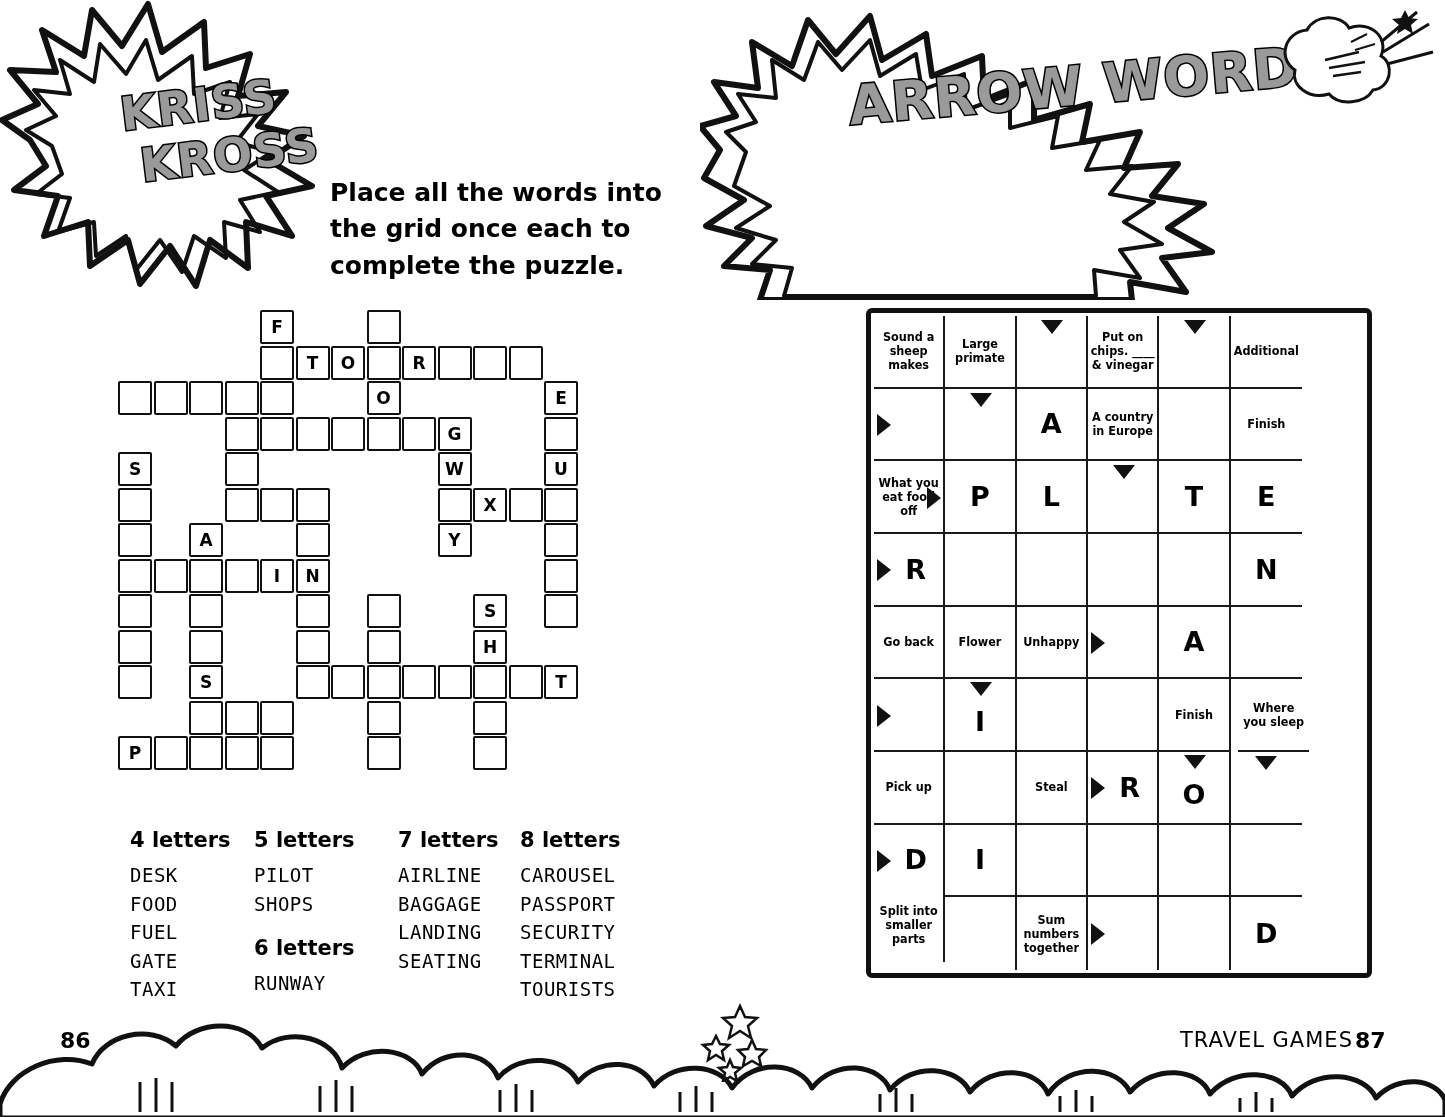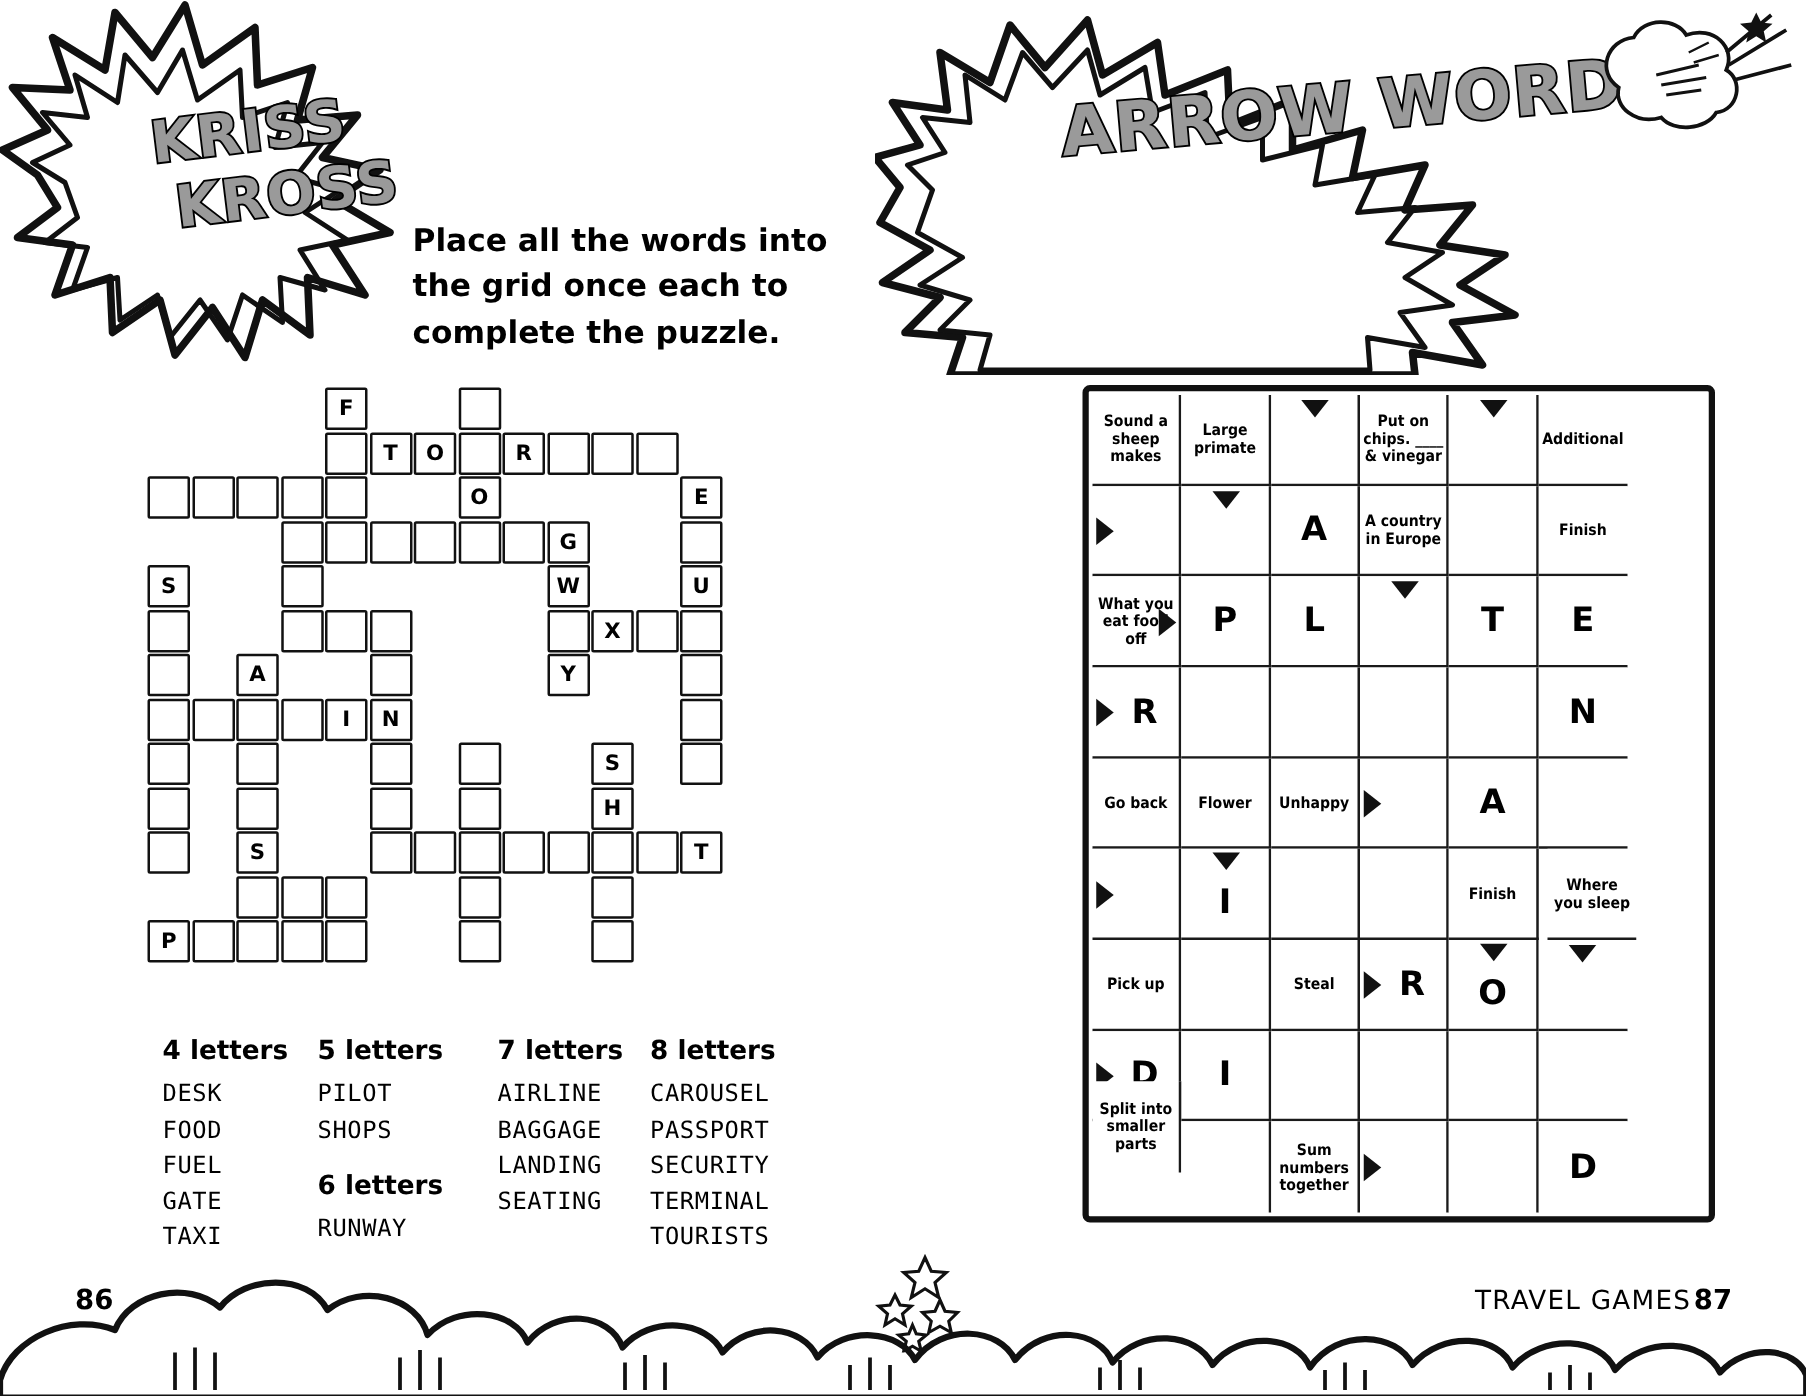--- a/index.html
+++ b/index.html
@@ -401,21 +401,21 @@
           <div class="arr arr-right" style="left: 3px; top: 25.3333px;"></div>
           <div class="aw-letter" style="padding-left: 14px; padding-top: 0px;">D</div>
         </div>
         <div class="aw-cell" style="left: 71.3333px; top: 508.667px; width: 71.3333px; height: 72.6667px;">
           <div class="aw-letter">I</div>
         </div>
         <div class="aw-cell" style="left: 142.667px; top: 508.667px; width: 71.3333px; height: 72.6667px;"></div>
         <div class="aw-cell" style="left: 214px; top: 508.667px; width: 71.3333px; height: 72.6667px;"></div>
         <div class="aw-cell" style="left: 285.333px; top: 508.667px; width: 71.3333px; height: 72.6667px;"></div>
         <div class="aw-cell" style="left: 356.667px; top: 508.667px; width: 71.3333px; height: 72.6667px; border-right: none;"></div>
-        <div class="aw-cell" style="left: 0px; top: 549px; width: 71.3333px; height: 72.6667px; border-bottom: none;">
+        <div class="aw-cell" style="left: 0px; top: 573px; width: 71.3333px; height: 72.6667px; border-bottom: none;">
           <div class="aw-clue">Split into smaller parts</div>
         </div>
         <div class="aw-cell" style="left: 71.3333px; top: 581.333px; width: 71.3333px; height: 72.6667px; border-bottom: none;"></div>
         <div class="aw-cell" style="left: 142.667px; top: 581.333px; width: 71.3333px; height: 72.6667px; border-bottom: none;">
           <div class="aw-clue">Sum numbers together</div>
         </div>
         <div class="aw-cell" style="left: 214px; top: 581.333px; width: 71.3333px; height: 72.6667px; border-bottom: none;">
           <div class="arr arr-right" style="left: 3px; top: 25.3333px;"></div>
         </div>
         <div class="aw-cell" style="left: 285.333px; top: 581.333px; width: 71.3333px; height: 72.6667px; border-bottom: none;"></div>

